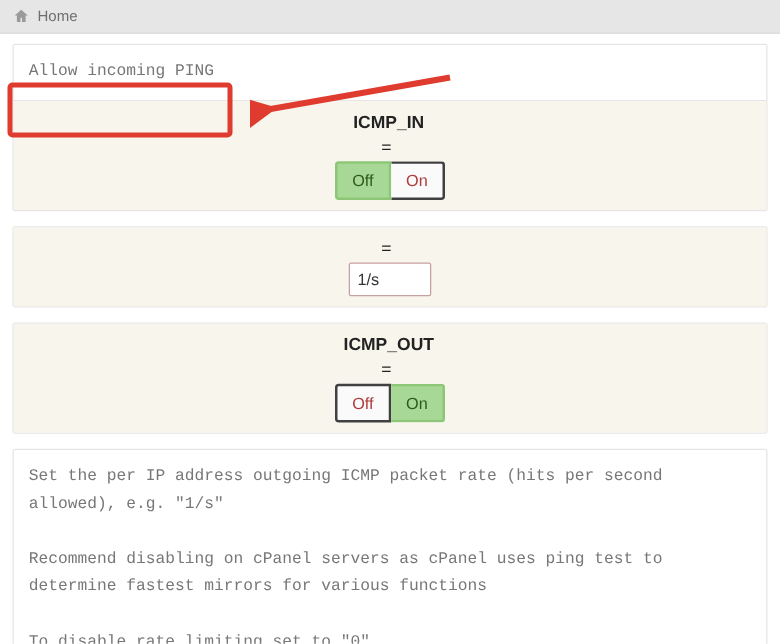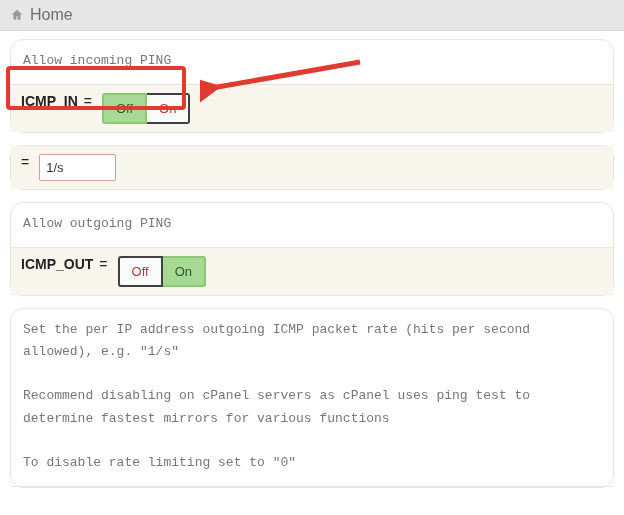--- a/index.html
+++ b/index.html
@@ -14,43 +14,44 @@
     color: #333;
   }
   .topbar {
     background: #e6e6e6;
     border-bottom: 1px solid #d9d9d9;
     padding: 6px 10px;
     display: flex;
     align-items: center;
     gap: 6px;
     color: #6e6e6e;
-    font-size: 16px;
+    font-size: 12px;
   }
   .home-icon svg { display:block; }
   .section {
     margin: 8px 10px 12px 10px;
     border: 1px solid #e5e5e5;
-    border-radius: 13px;
+    border-radius: 2px;
   }
   .desc {
     padding: 10px 12px 12px 12px;
     font-family: "Courier New", Courier, monospace;
     color: #777;
     line-height: 1.7;
     font-size: 13px;
     border-bottom: 1px solid #e5e5e5;
     white-space: pre-wrap;
   }
   .control-row {
     background: #f7f5ec;
     padding: 8px 10px;
     display: flex;
-    align-items: flex-start;
+    align-items: center;
     gap: 4px;
+    flex-direction: column;
   }
   .label {
     font-weight: bold;
     font-size: 14px;
     color: #222;
     margin-right: 2px;
   }
   .eq {
     font-size: 14px;
     margin-right: 6px;
@@ -89,21 +90,21 @@
     color: #2c5a20;
     border-color: #8cc777;
     border-left: none;
     border-radius: 0 3px 3px 0;
   }
   input.text {
     padding: 5px 6px;
     font-size: 13px;
     border: 1px solid #c9a0a0;
     border-radius: 2px;
-    width: 77px;
+    width: 66px;
     background: #fff;
     color: #333;
   }
   
   .highlight-box {
     position: absolute;
     border: 4px solid #e03b2f;
     border-radius: 4px;
     pointer-events: none;
   }
@@ -137,21 +138,20 @@
 </div>
 
 <div class="section">
   <div class="control-row">
     <span class="eq">=</span>
     <input class="text" type="text" value="1/s" style="">
   </div>
 </div>
 
 <div class="section">
-  <div class="desc">Allow outgoing PING</div>
   <div class="control-row">
     <span class="label">ICMP_OUT</span>
     <span class="eq">=</span>
     <div class="toggle">
       <div class="btn off-inactive">Off</div>
       <div class="btn on-active">On</div>
     </div>
   </div>
 </div>
 

